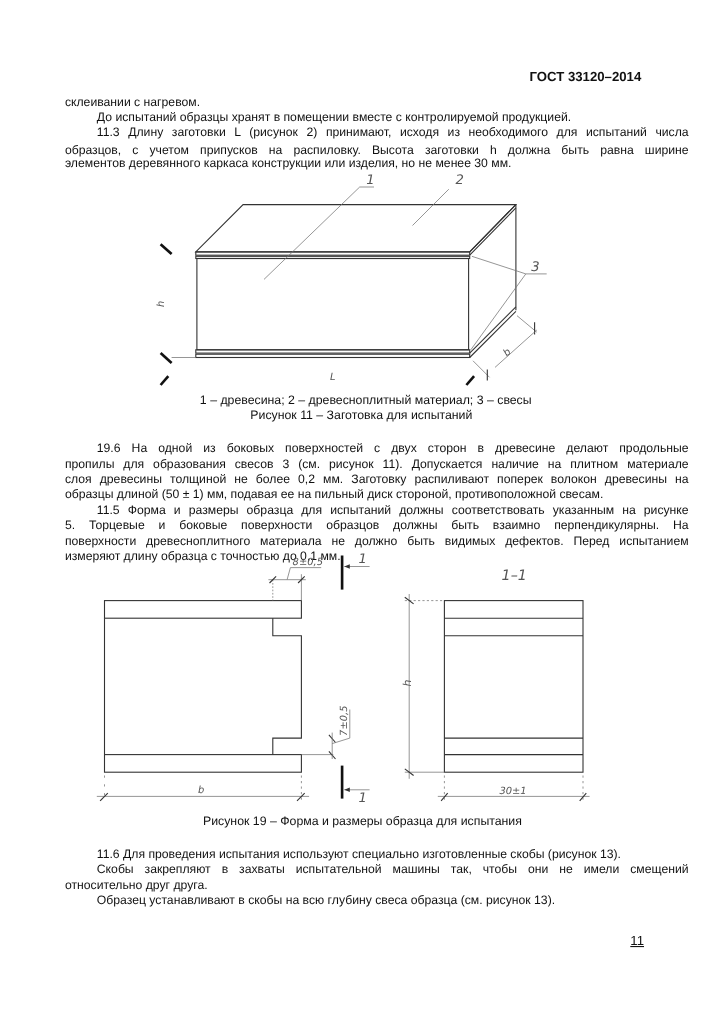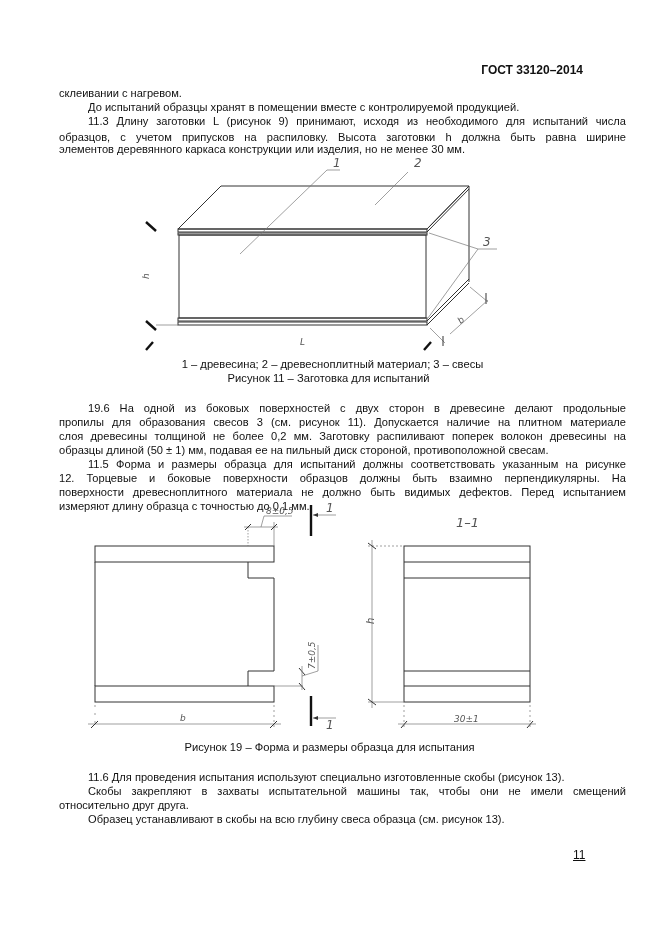--- a/index.html
+++ b/index.html
@@ -17,21 +17,21 @@
   .thk { stroke: #111; stroke-width: 2.4; }
   .lbl { font-family: "DejaVu Sans", sans-serif; font-style: italic; fill: #555; }
 </style>
 </head>
 <body>
 
 <div class="hdr">ГОСТ 33120–2014</div>
 
 <div class="p" style="top:86px">склеивании с нагревом.</div>
 <div class="p ind" style="top:100px">До испытаний образцы хранят в помещении вместе с контролируемой продукцией.</div>
-<div class="p ind j" style="top:114px">11.3 Длину заготовки L (рисунок 9) принимают, исходя из необходимого для испытаний числа</div>
+<div class="p ind j" style="top:114px">11.3 Длину заготовки L (рисунок 2) принимают, исходя из необходимого для испытаний числа</div>
 <div class="p j" style="top:130px">образцов, с учетом припусков на распиловку. Высота заготовки h должна быть равна ширине</div>
 <div class="p" style="top:142px">элементов деревянного каркаса конструкции или изделия, но не менее 30 мм.</div>
 
 <svg width="661" height="936">
 
   <polygon class="ln" points="221,186 469,186 427,229 178,229"></polygon>
 
   <rect class="ln" x="178" y="229" width="249" height="3"></rect>
   <rect class="ln" x="178" y="233" width="249" height="2"></rect>
   <line class="ln" x1="427" y1="229" x2="469" y2="186"></line>
@@ -73,21 +73,21 @@
 </svg>
 
 <div class="cap" style="top:358px; padding-left:2px">1 – древесина; 2 – древесноплитный материал; 3 – свесы</div>
 <div class="cap" style="top:372px; left:-2px">Рисунок 11 – Заготовка для испытаний</div>
 
 <div class="p ind j" style="top:401px">19.6 На одной из боковых поверхностей с двух сторон  в древесине делают продольные</div>
 <div class="p j" style="top:415px">пропилы для образования свесов 3 (см. рисунок 11). Допускается наличие на плитном материале</div>
 <div class="p j" style="top:429px">слоя древесины толщиной не более 0,2 мм. Заготовку распиливают поперек волокон древесины на</div>
 <div class="p" style="top:443px">образцы длиной (50 ± 1) мм, подавая ее на пильный диск стороной, противоположной свесам.</div>
 <div class="p ind j" style="top:457px">11.5 Форма и размеры образца для испытаний должны соответствовать указанным на рисунке</div>
-<div class="p j" style="top:471px">12. Торцевые и боковые поверхности образцов должны быть взаимно перпендикулярны. На</div>
+<div class="p j" style="top:471px">5. Торцевые и боковые поверхности образцов должны быть взаимно перпендикулярны. На</div>
 <div class="p j" style="top:485px">поверхности древесноплитного материала не должно быть видимых дефектов. Перед испытанием</div>
 <div class="p" style="top:499px">измеряют длину образца с точностью до 0,1 мм.</div>
 
 <svg width="661" height="936">
 
   <rect class="ln" x="95" y="546" width="179" height="16"></rect>
   <rect class="ln" x="95" y="686" width="179" height="16"></rect>
   <line class="ln" x1="95" y1="562" x2="95" y2="686"></line>
   <polyline class="ln" points="248,562 248,578 274,578 274,671 248,671 248,686"></polyline>
 

